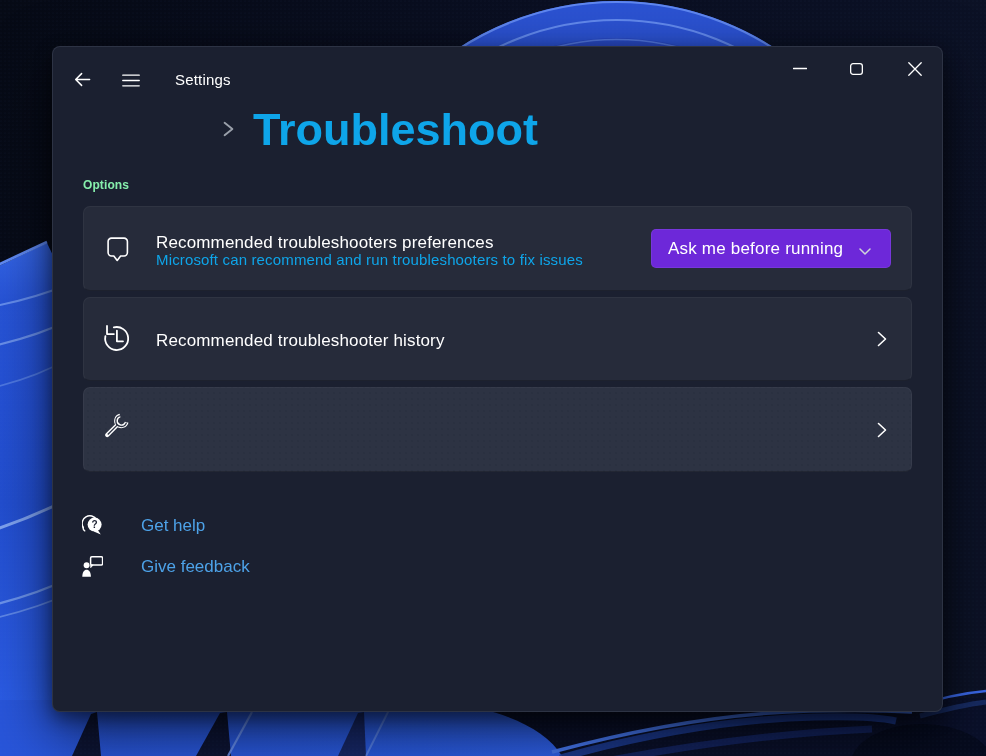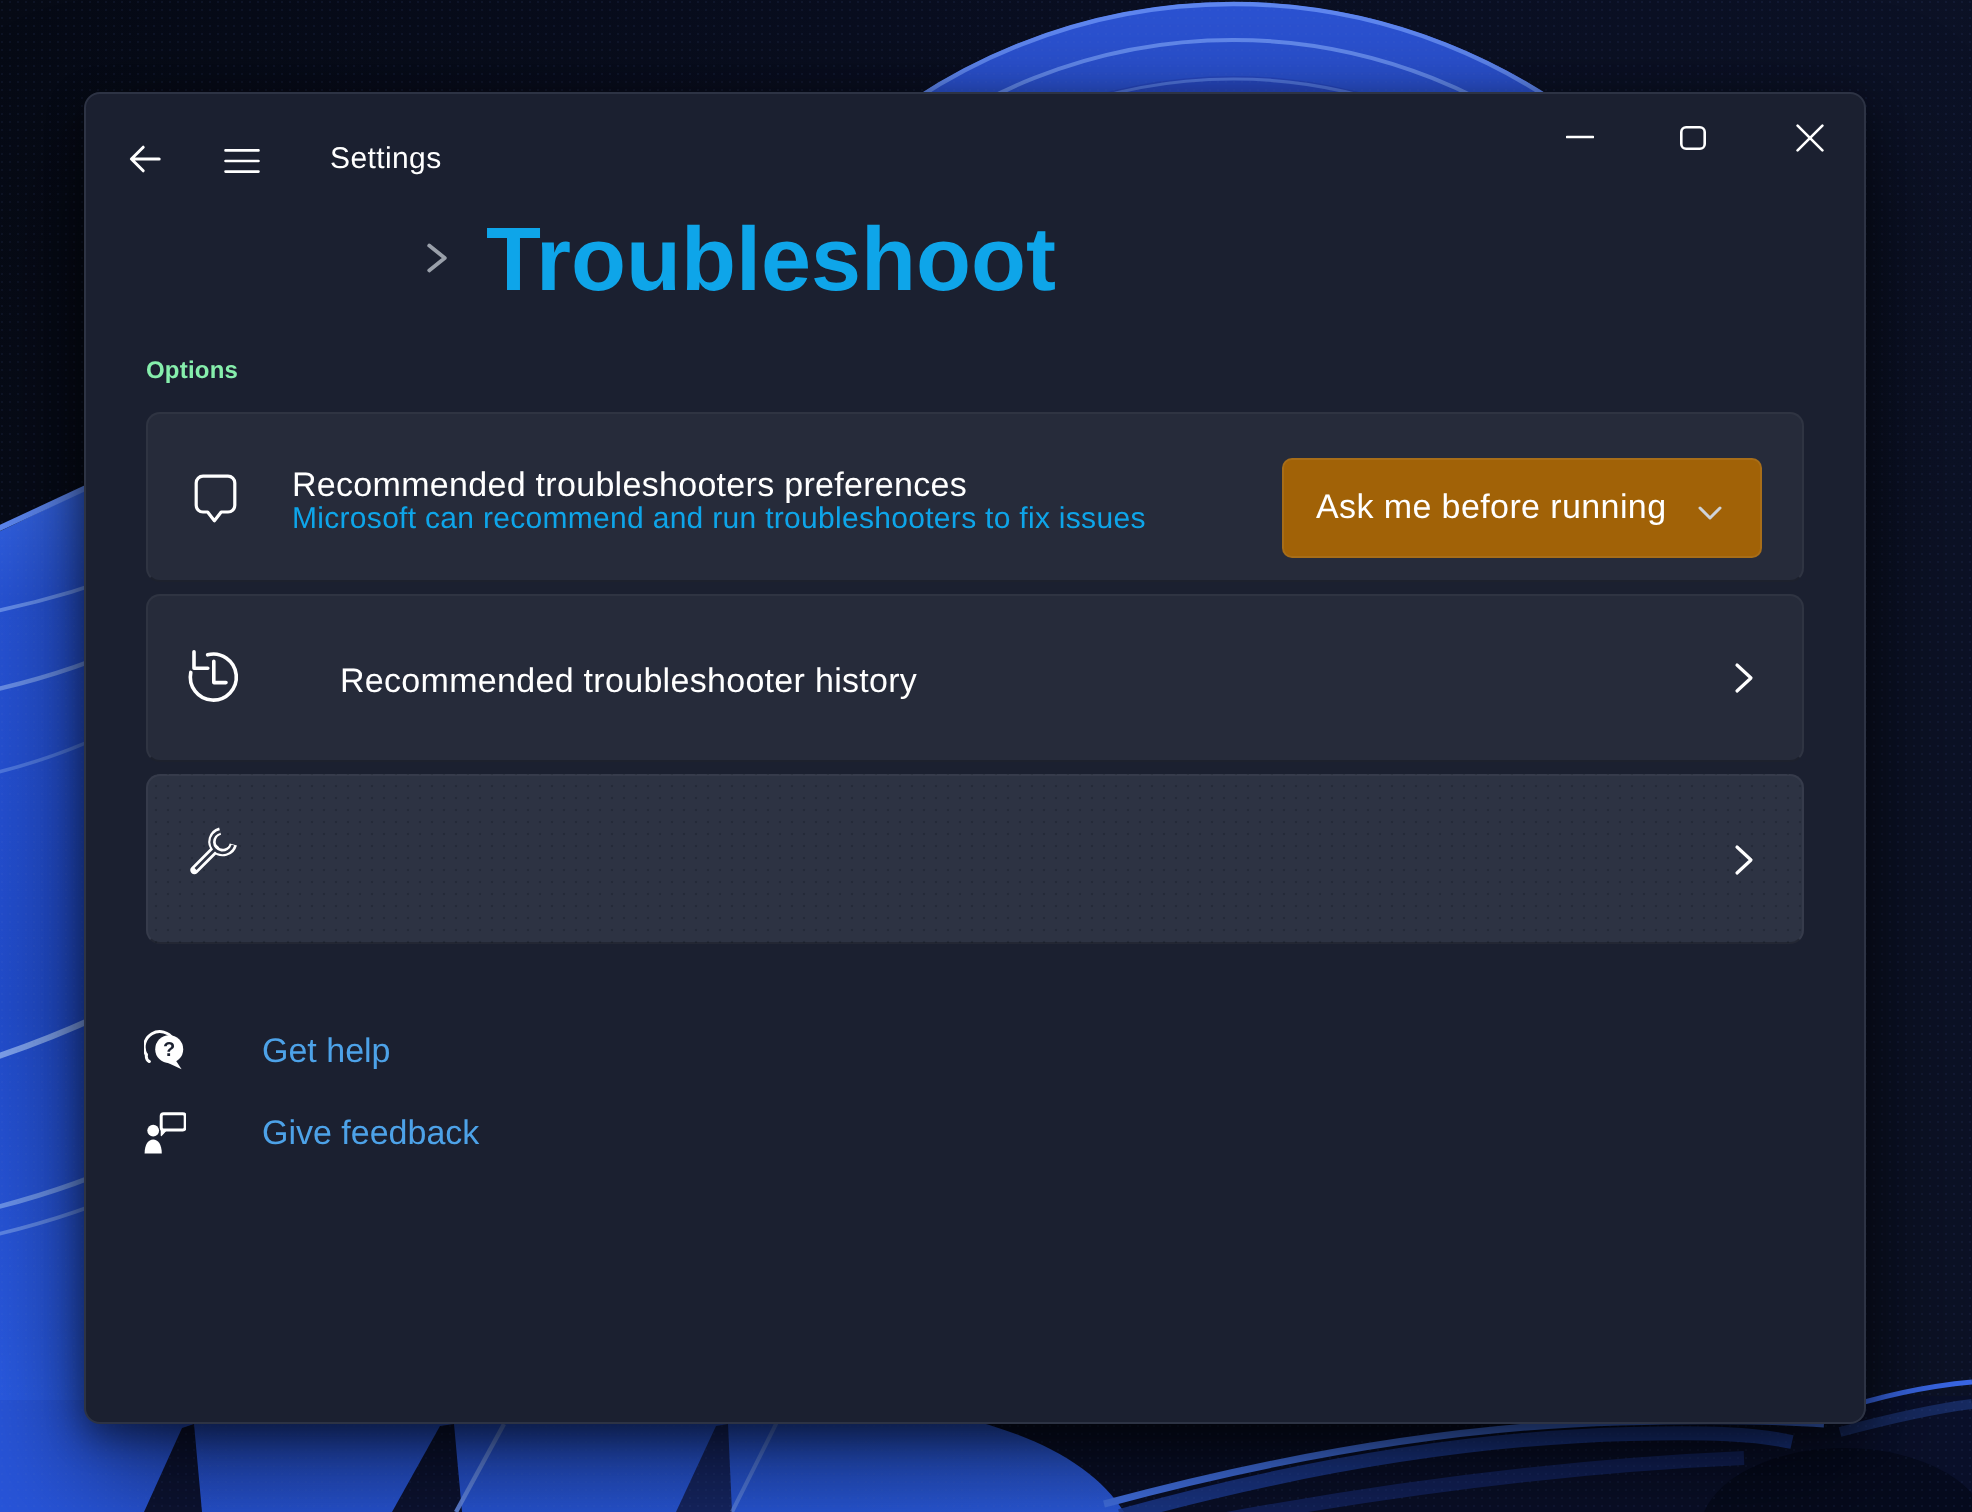--- a/index.html
+++ b/index.html
@@ -1,20 +1,20 @@
 <!DOCTYPE html>
 <html><head>
 <meta charset="utf-8">
 <style>
   * { margin:0; padding:0; box-sizing:border-box; }
   html,body { width:986px; height:756px; overflow:hidden; background:#070b18; font-family:"Liberation Sans",sans-serif; }
   .stage { position:relative; width:986px; height:756px; }
   .wall { position:absolute; left:0; top:0; }
   .win {
-    position:absolute; left:42px; top:46px; width:891px; height:666px;
+    position:absolute; left:52px; top:46px; width:891px; height:666px;
     background:#1b2030; border-radius:8px;
     border:1px solid rgba(130,140,160,0.18);
     box-shadow: 0 22px 60px rgba(0,0,0,0.62), 0 6px 18px rgba(0,0,0,0.45);
   }
   .abs { position:absolute; }
   
   .settingsTxt { left:122px; top:23px; font-size:15px; letter-spacing:0.2px; color:#fff; line-height:20px; }
   .crumbSys  { left:33px;  top:103.6px; font-size:33px; font-weight:700; line-height:40px; color:#9aa0aa; white-space:nowrap; }
   .crumbMain { left:200px; top:103.6px; font-size:45px; font-weight:700; line-height:40px; color:#0ea5e9; white-space:nowrap; }
   .crumbSys, .crumbMain { top:62.6px; }
@@ -23,26 +23,26 @@
   .card { left:30px; width:829px; background:#262b3a; border-radius:7px;
           border:1px solid rgba(255,255,255,0.045); border-bottom-color:rgba(0,0,0,0.22); }
   .c1 { top:159px; height:85px; }
   .c2 { top:250px; height:84px; }
   .c3 { top:340px; height:85px; background:#2d3343;
        background-image: radial-gradient(rgba(24,29,42,0.4) 0.5px, transparent 0.8px);
        background-size: 6px 6px; background-position: 1px 2px; }
   .cardTitle { position:absolute; left:72px; font-size:17px; letter-spacing:0.15px; color:#fff; line-height:22px; white-space:nowrap; }
   .c1 .cardTitle { top:25px; }
   .cardSub { position:absolute; left:72px; top:43px; font-size:15px; letter-spacing:0.15px; color:#0ea5e9; line-height:20px; white-space:nowrap; }
-  .c2 .cardTitle, .c3 .cardTitle { top:33px; line-height:20px;margin-left:24px; }
+  .c2 .cardTitle, .c3 .cardTitle { top:33px; line-height:20px; }
   .cardIcon { position:absolute; }
   .chev { position:absolute; right:24px; top:50%; margin-top:-8px; }
   
-  .dd { position:absolute; right:20px; top:22px; width:240px; height:50px;
-        background:#a16207; border:1px solid rgba(255,255,255,0.07); border-radius:5px;
+  .dd { position:absolute; right:20px; top:22px; width:240px; height:39px;
+        background:#6d28d9; border:1px solid rgba(255,255,255,0.07); border-radius:5px;
         display:flex; align-items:center; }
   .ddTxt { color:#fff; font-size:17px; letter-spacing:0.2px; padding-left:16px; flex:1; }
   .ddChev { margin-right:19px; }
   
   .linkRow { position:absolute; left:29px; display:flex; align-items:center; }
   .linkRow .txt { color:#4da2e8; font-size:17px; margin-left:38px; }
   .lr1 { top:468px; height:22px; }
   .lr2 { top:509px; height:22px; }
 </style>
 </head>

